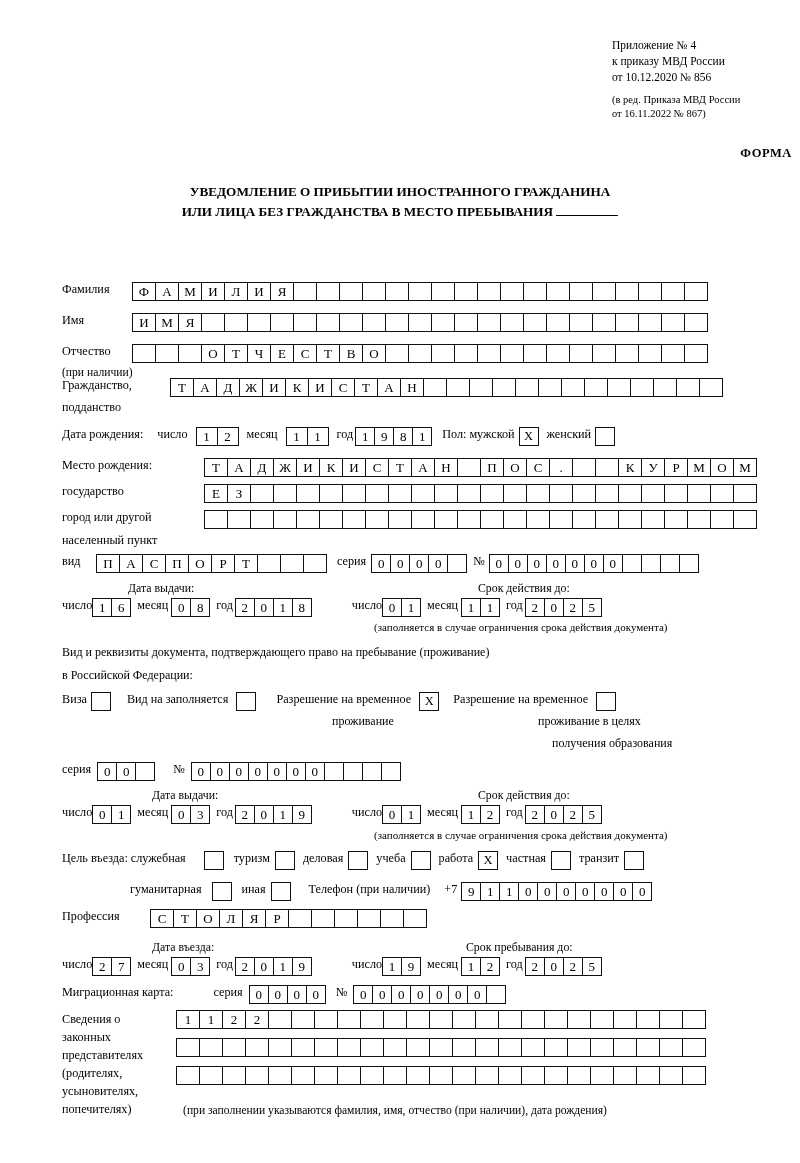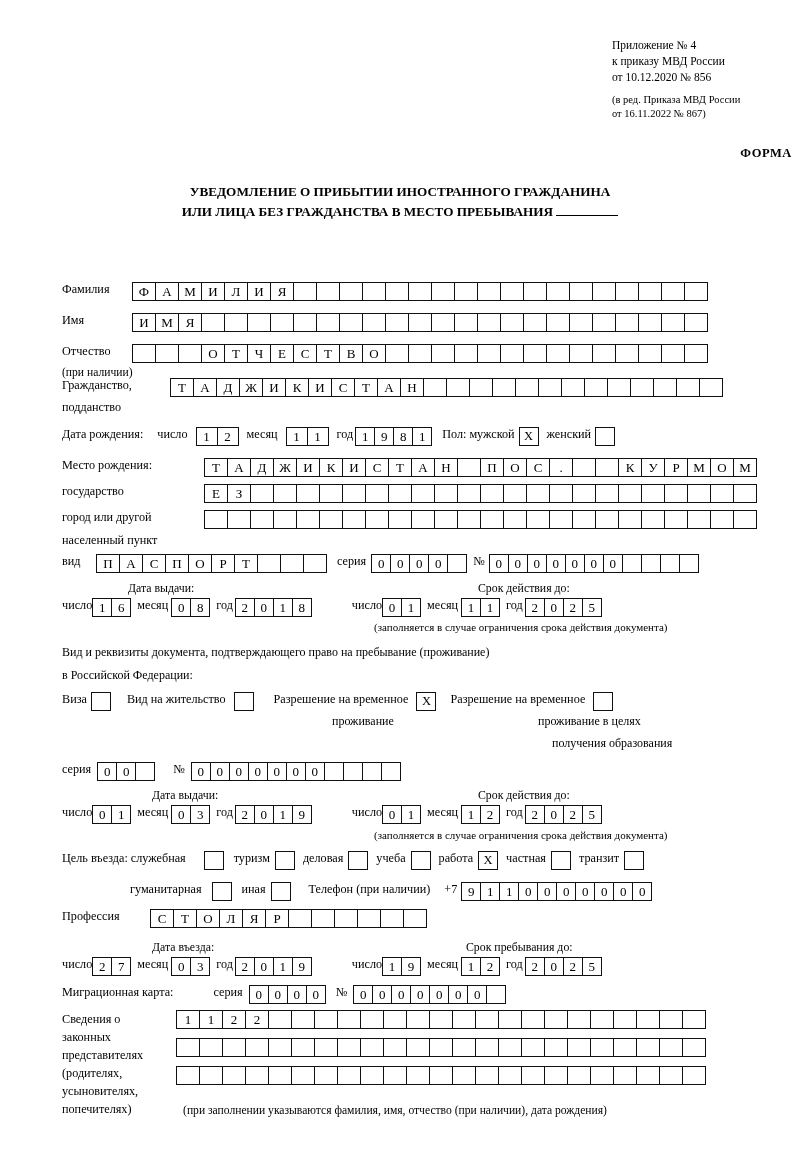--- a/index.html
+++ b/index.html
@@ -423,21 +423,21 @@
   <div style="position:absolute; left:374px; top:621px; font-size:11px;">(заполняется в случае ограничения срока действия документа)</div>
 
   <div style="position:absolute; left:62px; top:645px; font-size:12px;">Вид и реквизиты документа, подтверждающего право на пребывание (проживание)</div>
   <div style="position:absolute; left:62px; top:668px; font-size:12px;">в Российской Федерации:</div>
 
   <div class="row" style="left:62px; top:692px;">
     <div class="lab">Виза</div>
     <div class="sep" style="width:4px;"></div>
     <div class="box"></div>
     <div class="sep" style="width:16px;"></div>
-    <div class="lab">Вид на жительство</div>
+    <div class="lab">Вид на заполняется</div>
     <div class="sep" style="width:8px;"></div>
     <div class="box"></div>
     <div class="sep" style="width:20px;"></div>
     <div class="lab">Разрешение на временное</div>
     <div class="sep" style="width:8px;"></div>
     <div class="box">Х</div>
     <div class="sep" style="width:14px;"></div>
     <div class="lab">Разрешение на временное</div>
     <div class="sep" style="width:8px;"></div>
     <div class="box"></div>

